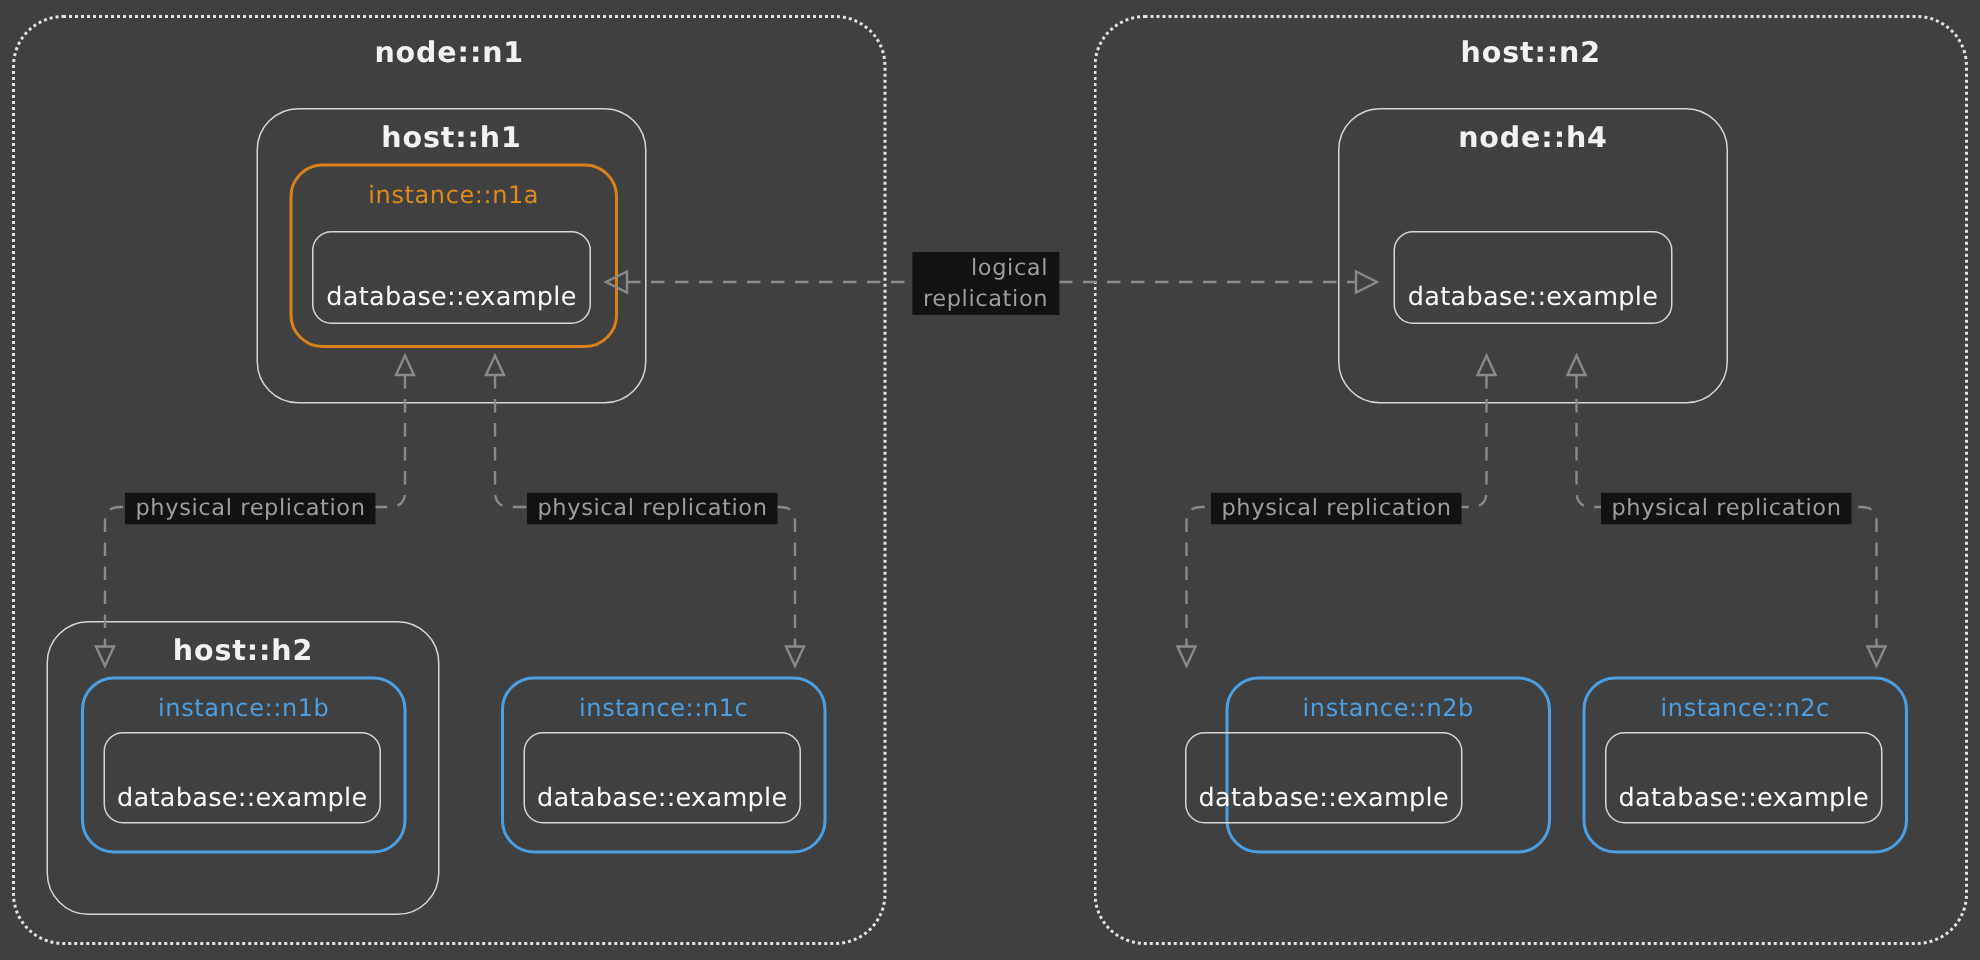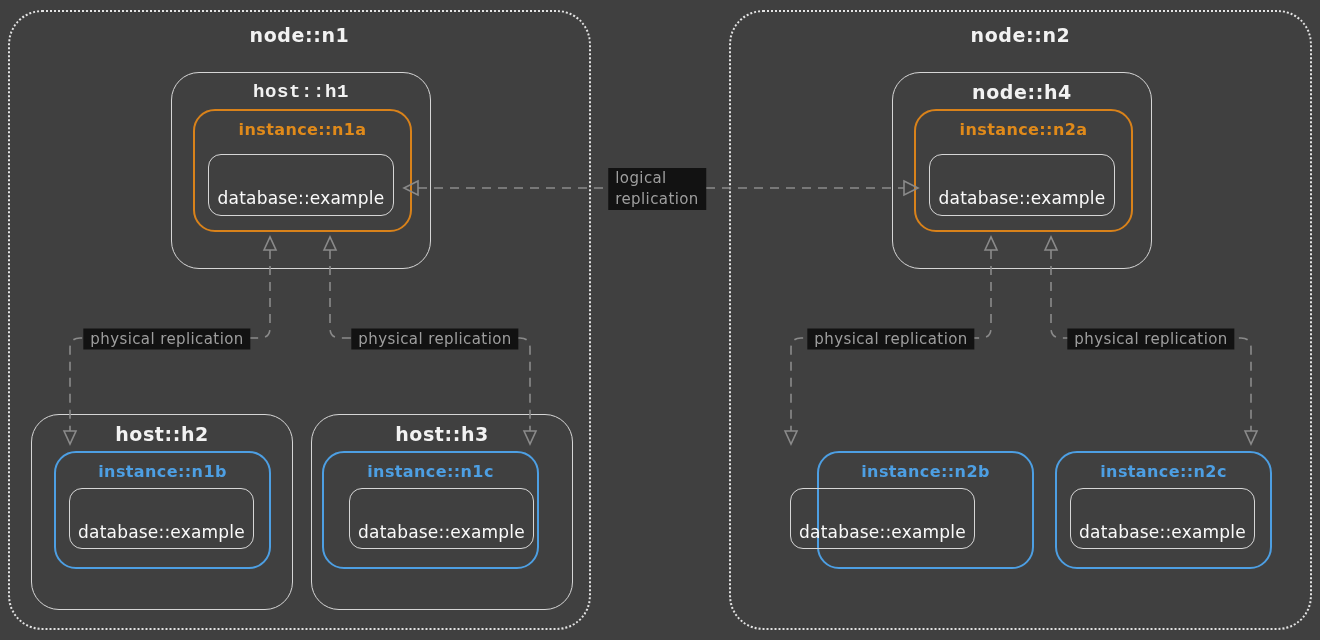--- a/index.html
+++ b/index.html
@@ -21,85 +21,79 @@
     position:absolute;top:8px;left:0;width:100%;text-align:center;
     color:#f2f2f2;font-size:19px;letter-spacing:.6px;font-weight:600;
   }
   .instance{
     position:absolute;border:2px solid;border-radius:22px;
   }
   .instance.orange{border-color:#d9821a;}
   .instance.blue{border-color:#4d9fe3;}
   .instance-title{
     position:absolute;top:9px;left:0;width:100%;text-align:center;
-    font-size:16px;font-weight:bold;letter-spacing:.4px;
+    font-size:16px;font-weight:normal;letter-spacing:.4px;
   }
   .instance.orange .instance-title{color:#e08a1a;}
   .instance.blue .instance-title{color:#4d9fe3;}
   .db{
     position:absolute;border:1.6px solid #d6d6d6;border-radius:13px;
     display:flex;align-items:center;justify-content:center;
   }
   .db-label{color:#fafafa;font-size:17px;letter-spacing:.2px;margin-top:26px;}
   #edges{position:absolute;left:0;top:0;z-index:5;}
   #edges path.line{stroke:#8a8a8a;stroke-width:1.6;fill:none;stroke-dasharray:9 7;}
   #edges path.ah{stroke:#8a8a8a;stroke-width:1.6;fill:none;stroke-dasharray:none;}
   .edge-label{
     position:absolute;z-index:6;transform:translate(-50%,-50%);
     background:#121212;color:#9e9e9e;font-size:15px;letter-spacing:.4px;
-    padding:0 7px;text-align:left;white-space:nowrap;line-height:1.4;
+    padding:0 7px;text-align:right;white-space:nowrap;line-height:1.4;
   }
 </style>
 </head>
 <body>
 
 <div id="canvas">
 
   <div class="node" style="left:8px;top:10px;width:579px;height:616px;">
     <div class="node-title">node::n1</div>
   </div>
 
   <div class="node" style="left:729px;top:10px;width:579px;height:616px;">
-    <div class="node-title">node::n2</div>
+    <div class="node-title">host::n2</div>
   </div>
 
-  <div class="host" style="left:171px;top:72px;width:258px;height:195px;font-family:Liberation Mono, monospace;">
+  <div class="host" style="left:171px;top:72px;width:258px;height:195px;">
     <div class="host-title">host::h1</div>
   </div>
   <div class="instance orange" style="left:193px;top:109px;width:215px;height:119px;">
     <div class="instance-title">instance::n1a</div>
   </div>
   <div class="db" style="left:208px;top:154px;width:184px;height:60px;">
     <span class="db-label">database::example</span>
   </div>
 
   <div class="host" style="left:892px;top:72px;width:258px;height:195px;">
     <div class="host-title">node::h4</div>
-  </div>
-  <div class="instance orange" style="left:914px;top:109px;width:215px;height:119px;">
-    <div class="instance-title">instance::n2a</div>
   </div>
   <div class="db" style="left:929px;top:154px;width:184px;height:60px;">
     <span class="db-label">database::example</span>
   </div>
 
   <div class="host" style="left:31px;top:414px;width:260px;height:194px;text-decoration:underline;">
     <div class="host-title">host::h2</div>
   </div>
   <div class="instance blue" style="left:54px;top:451px;width:213px;height:114px;">
     <div class="instance-title">instance::n1b</div>
   </div>
   <div class="db" style="left:69px;top:488px;width:183px;height:59px;">
     <span class="db-label">database::example</span>
   </div>
 
-  <div class="host" style="left:311px;top:414px;width:260px;height:194px;">
-    <div class="host-title">host::h3</div>
-  </div>
-  <div class="instance blue" style="left:322px;top:451px;width:213px;height:114px;">
+  <div class="instance blue" style="left:334px;top:451px;width:213px;height:114px;">
     <div class="instance-title">instance::n1c</div>
   </div>
   <div class="db" style="left:349px;top:488px;width:183px;height:59px;">
     <span class="db-label">database::example</span>
   </div>
 
   <div class="instance blue" style="left:775px;top:451px;width:213px;height:114px;margin-left:42px;">
     <div class="instance-title">instance::n2b</div>
   </div>
   <div class="db" style="left:790px;top:488px;width:183px;height:59px;">

